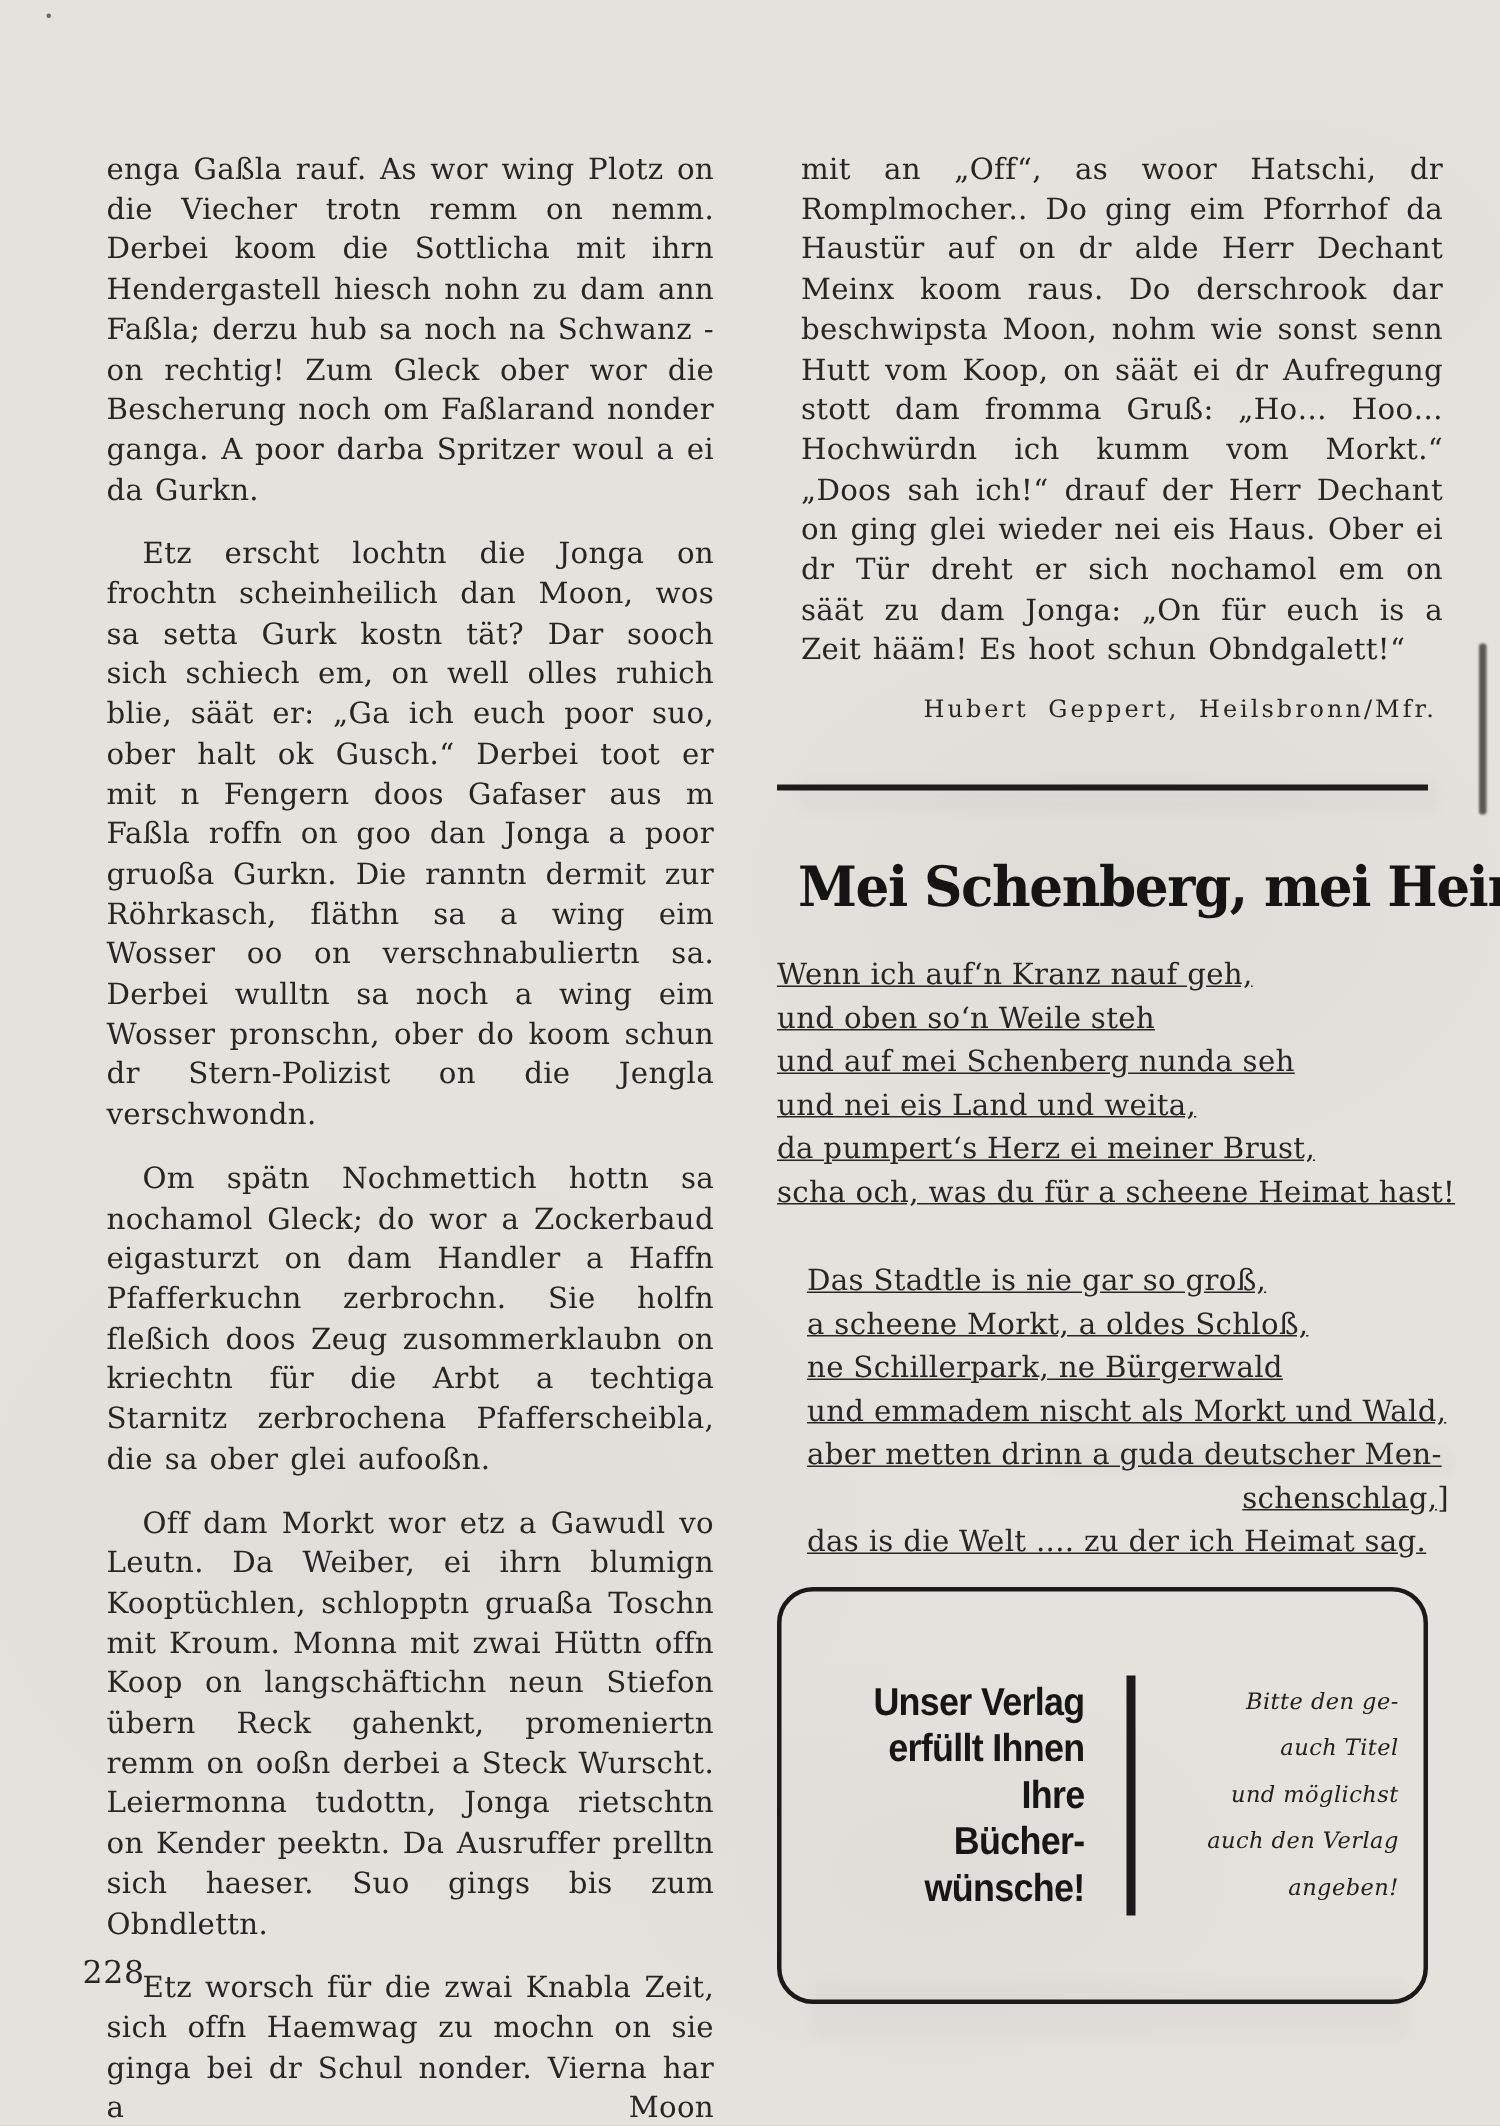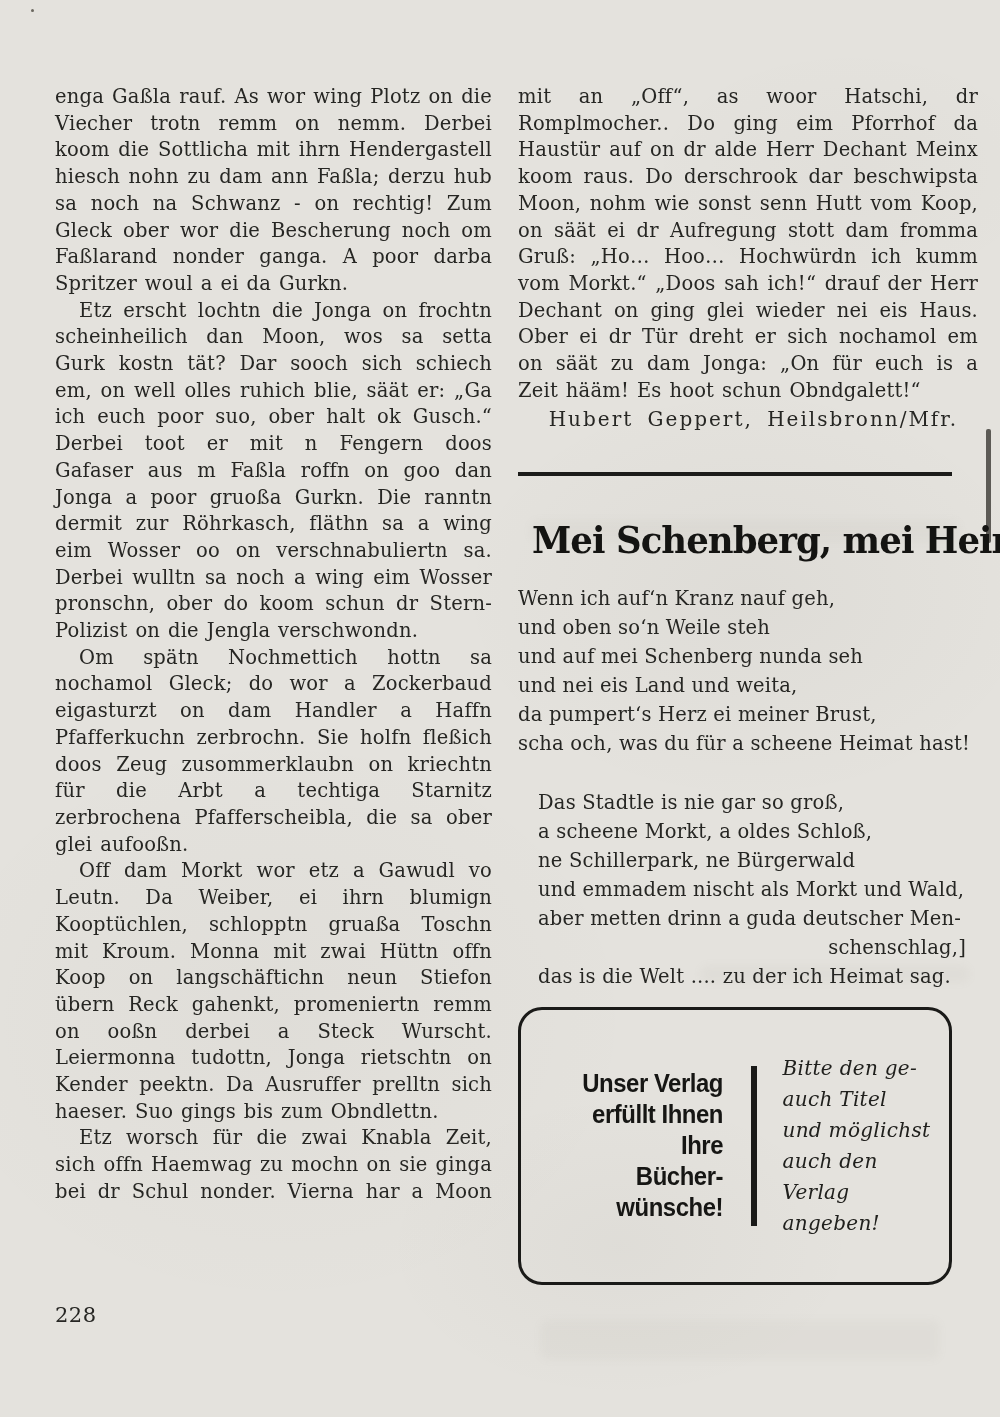--- a/index.html
+++ b/index.html
@@ -21,33 +21,33 @@
     color: #262623;
   }
   .col {
     position: absolute;
     top: 84px;
   }
   .col-left  { left: 55px;  width: 437px; }
   .col-right { left: 518px; width: 460px; }
 
   .body-text {
-    margin: 0;
+    margin: 16px;
     font-size: 19.5px;
     line-height: 26.7px;
     text-align: justify;
     letter-spacing: 0.2px;
     word-spacing: 1.5px;
   }
   .indent { text-indent: 24px; }
   .justify-last { text-align-last: justify; }
 
   .signature {
     margin-top: 3px;
-    font-size: 20px;
+    font-size: 16px;
     letter-spacing: 2px;
     word-spacing: 6px;
     text-align: right;
     padding-right: 20px;
   }
 
   .divider {
     margin-top: 41px;
     width: 434px;
     height: 3.5px;
@@ -59,21 +59,21 @@
     font-family: "DejaVu Serif", serif;
     font-weight: 700;
     font-size: 37px;
     letter-spacing: -1px;
     color: #141412;
     transform: scaleX(0.96);
     transform-origin: left;
     white-space: nowrap;
   }
 
-  .poem { margin-top: 22px; }
+  .poem { margin-top: 22px; text-decoration: underline; }
   .poem + .poem { margin-top: 30px; margin-left: 20px; }
   .poem-line {
     font-size: 19.5px;
     line-height: 29px;
     letter-spacing: 0.2px;
   }
   .poem-line-right { text-align: right; padding-right: 12px; }
 
   .ad-box {
     margin-top: 16px;
@@ -101,24 +101,25 @@
   }
   .ad-rule {
     width: 6px;
     height: 160px;
     background: #1a1a18;
     margin: 0 26px 0 28px;
   }
   .ad-right {
     width: 150px;
     font-style: italic;
-    font-size: 20px;
+    font-size: 15px;
     line-height: 31px;
     letter-spacing: 0.3px;
     color: #20201d;
+    text-align: right;
   }
 
   .page-number {
     position: absolute;
     left: 55px; top: 1303px;
     font-size: 21px;
     letter-spacing: 0.5px;
   }
 
   .edge-mark {

